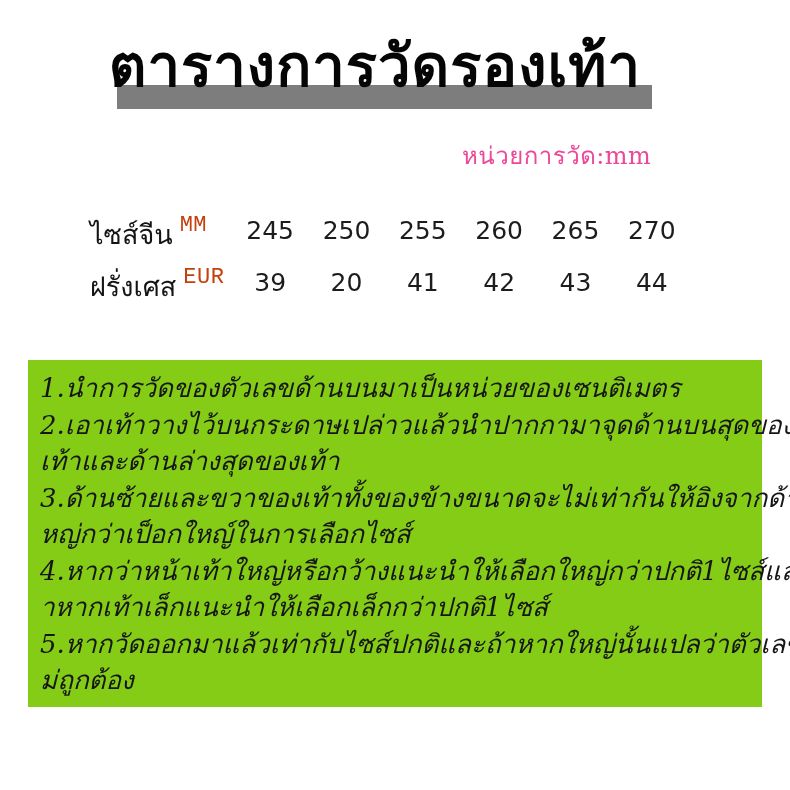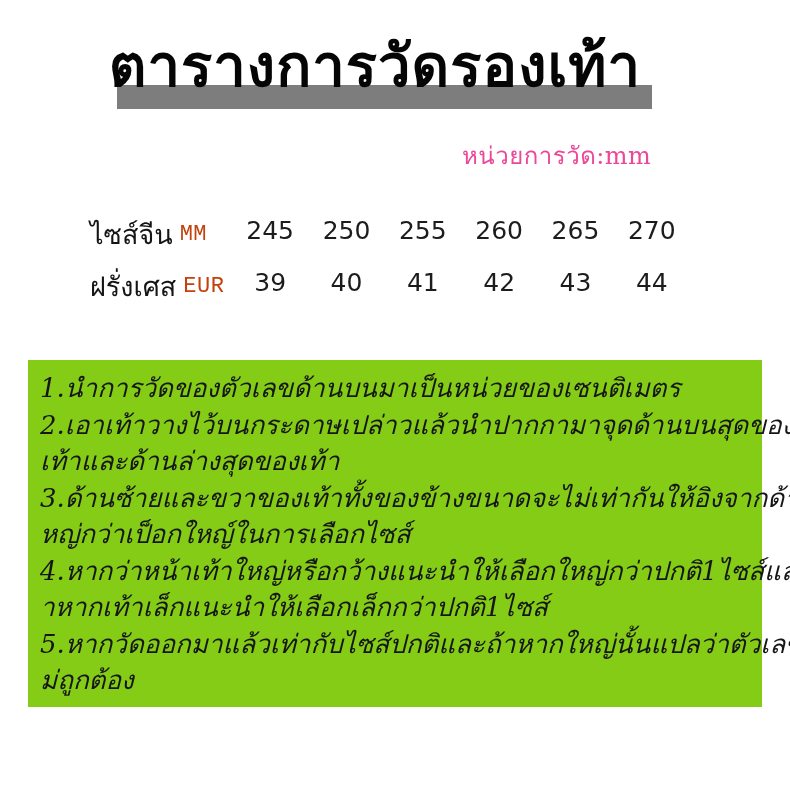--- a/index.html
+++ b/index.html
@@ -27,21 +27,21 @@
     font-size:24px;color:#ec4899;letter-spacing:0.5px;white-space:nowrap;
   }
 
   
   .size-row{
     position:absolute;left:90px;width:600px;height:40px;
     display:flex;align-items:center;
   }
   .size-row.row-cn{top:210px;}
   .size-row.row-eu{top:262px;}
-  .row-label-box{width:142px;white-space:nowrap;display:flex;align-items:center;margin-top:9px;}
+  .row-label-box{width:142px;white-space:nowrap;display:flex;align-items:flex-start;margin-top:9px;}
   .row-label{font-size:27px;color:#141414;}
   .row-unit{font-size:22px;color:#c2410c;margin-left:7px;letter-spacing:0.5px;font-family:Liberation Mono, monospace;}
   .row-values{flex:1;display:flex;}
   .size-value{
     flex:1;text-align:center;
     font-family:"DejaVu Sans", sans-serif;font-size:25px;color:#1c1c1c;
   }
 
   
   .note-box{
@@ -80,21 +80,21 @@
     </div>
   </div>
 
   <div class="size-row row-eu">
     <div class="row-label-box">
       <span class="row-label">ฝรั่งเศส</span>
       <span class="row-unit">EUR</span>
     </div>
     <div class="row-values">
       <span class="size-value">39</span>
-      <span class="size-value">40</span>
+      <span class="size-value">20</span>
       <span class="size-value">41</span>
       <span class="size-value">42</span>
       <span class="size-value">43</span>
       <span class="size-value">44</span>
     </div>
   </div>
 
   <div class="note-box">
     <div class="note-line">1.นำการวัดของตัวเลขด้านบนมาเป็นหน่วยของเซนติเมตร</div>
     <div class="note-line">2.เอาเท้าวางไว้บนกระดาษเปล่าวแล้วนำปากกามาจุดด้านบนสุดของ</div>

